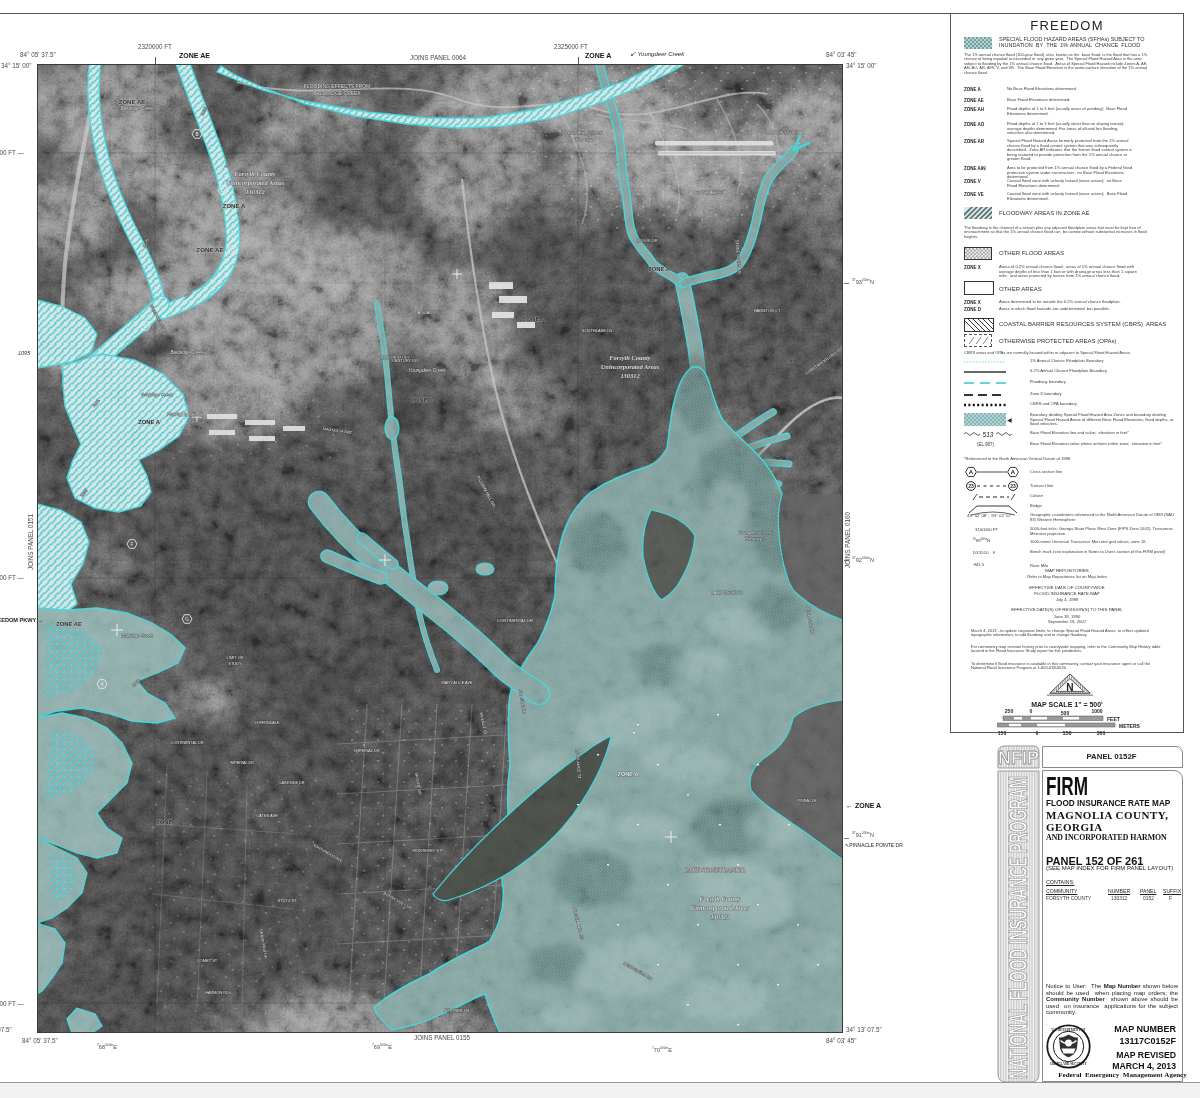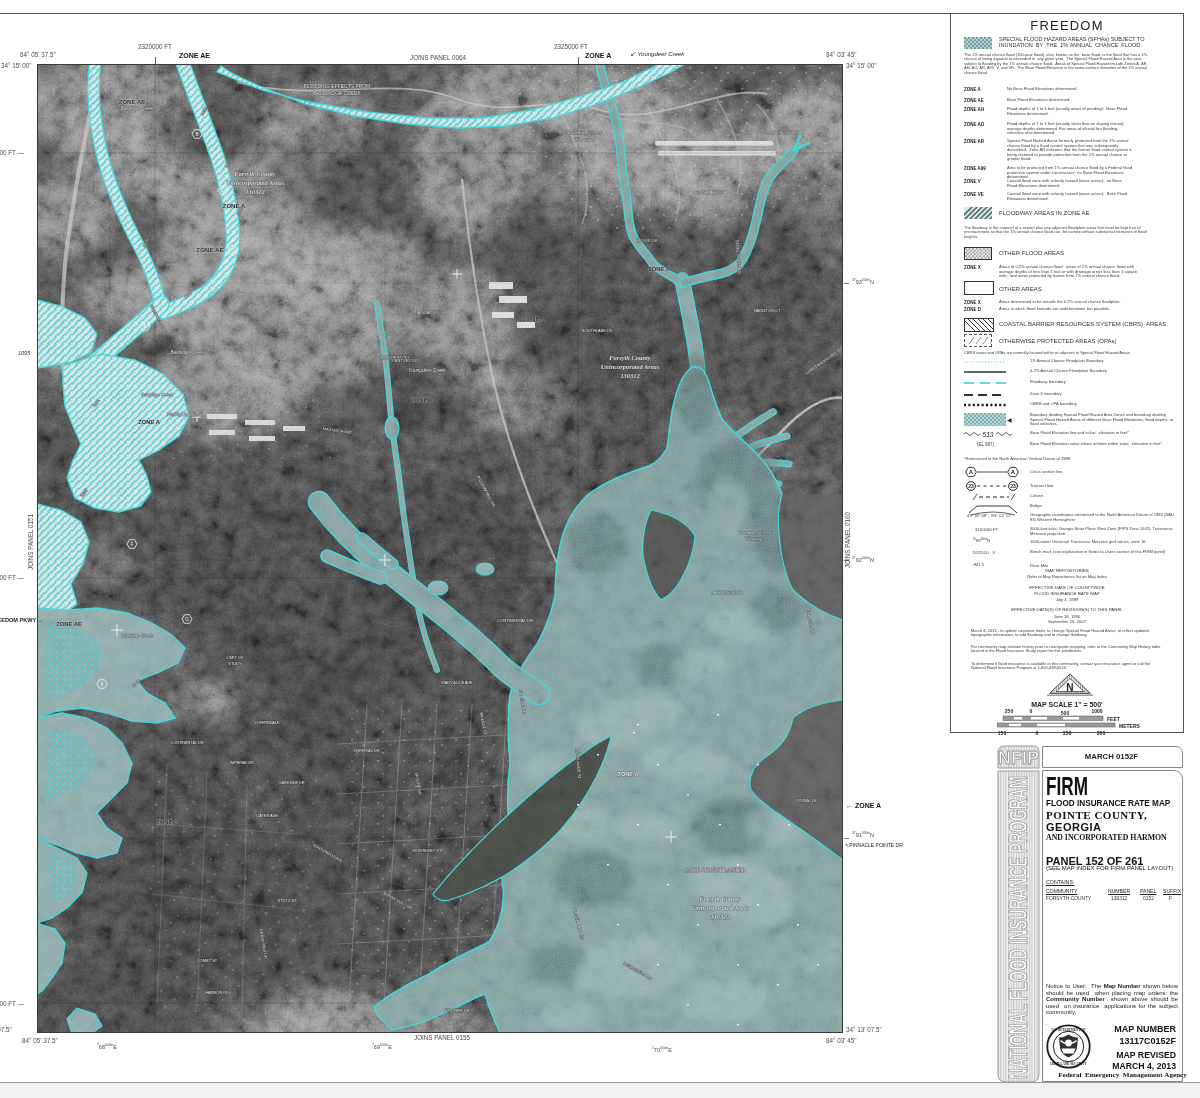--- a/index.html
+++ b/index.html
@@ -868,30 +868,30 @@
       </pattern>
     </defs>
 <path d="M10,2 L39,2 Q44,2 44,8 L44,24 L3,24 L3,8 Q3,2 10,2 Z" fill="url(#pin)" stroke="#999" stroke-width="1"></path>
 <text x="23.5" y="19.5" text-anchor="middle" style="font-family:'Liberation Sans',sans-serif;font-size:18px;font-weight:bold;fill:#fdfdfd;stroke:#909090;stroke-width:0.85px" transform="translate(0,0)">NFIP</text>
 <path d="M3,27 L44,27 L44,330 Q44,338 36,338 L11,338 Q3,338 3,330 Z" fill="url(#pin)" stroke="#999" stroke-width="1"></path>
 <text transform="translate(32,335) rotate(-90)" textLength="303" lengthAdjust="spacingAndGlyphs" style="font-family:'Liberation Sans',sans-serif;font-size:25px;font-weight:bold;fill:#fdfdfd;stroke:#8e8e8e;stroke-width:0.85px">NATIONAL FLOOD INSURANCE PROGRAM</text>
 </svg>
 
 <div style="position:absolute;left:1042px;top:746px;width:139px;height:20px;border:1px solid #888;border-radius:0 7px 0 0;background:#fff"></div>
 
-<div style="position:absolute;left:1042px;top:752px;width:139px;text-align:center;font-size:7.8px;font-weight:bold;color:#222">MARCH 0152F</div>
+<div style="position:absolute;left:1042px;top:752px;width:139px;text-align:center;font-size:7.8px;font-weight:bold;color:#222">PANEL 0152F</div>
 
 <div style="position:absolute;left:1042px;top:770px;width:139px;height:310px;border:1px solid #888;border-radius:0 9px 0 0;background:#fff"></div>
 
 <div style="position:absolute;left:1046px;top:771px;font-size:26px;font-weight:bold;color:#111;transform:scaleX(0.66);transform-origin:left top">FIRM</div>
 
 <div style="position:absolute;left:1046px;top:798px;font-size:8.4px;font-weight:bold;color:#111;white-space:nowrap;transform:scaleX(0.98);transform-origin:left top">FLOOD INSURANCE RATE MAP</div>
 
-<div style="position:absolute;left:1046px;top:809px;font-size:11px;font-weight:bold;color:#111;font-family:'Liberation Serif',serif;letter-spacing:0.5px">POINTE COUNTY,</div>
-<div style="position:absolute;left:1046px;top:821px;font-size:11px;font-weight:bold;color:#111;font-family:Liberation Sans, sans-serif;letter-spacing:0.5px">GEORGIA</div>
+<div style="position:absolute;left:1046px;top:809px;font-size:11px;font-weight:bold;color:#111;font-family:'Liberation Serif',serif;letter-spacing:0.5px">MAGNOLIA COUNTY,</div>
+<div style="position:absolute;left:1046px;top:821px;font-size:11px;font-weight:bold;color:#111;font-family:Liberation Serif, serif;letter-spacing:0.5px">GEORGIA</div>
 
 <div style="position:absolute;left:1046px;top:833px;font-size:7.8px;font-weight:bold;color:#111;font-family:'Liberation Serif',serif">AND INCORPORATED HARMON</div>
 
 <div style="position:absolute;left:1046px;top:855px;font-size:11px;font-weight:bold;color:#111">PANEL 152 OF 261</div>
 
 <div style="position:absolute;left:1046px;top:865px;font-size:6px;color:#222;white-space:nowrap">(SEE MAP INDEX FOR FIRM PANEL LAYOUT)</div>
 
 <div style="position:absolute;left:1046px;top:879px;font-size:5.3px;color:#222;text-decoration:underline">CONTAINS:</div>
 
 <div style="position:absolute;left:1046px;top:888px;width:132px;font-size:5.1px;color:#222">

